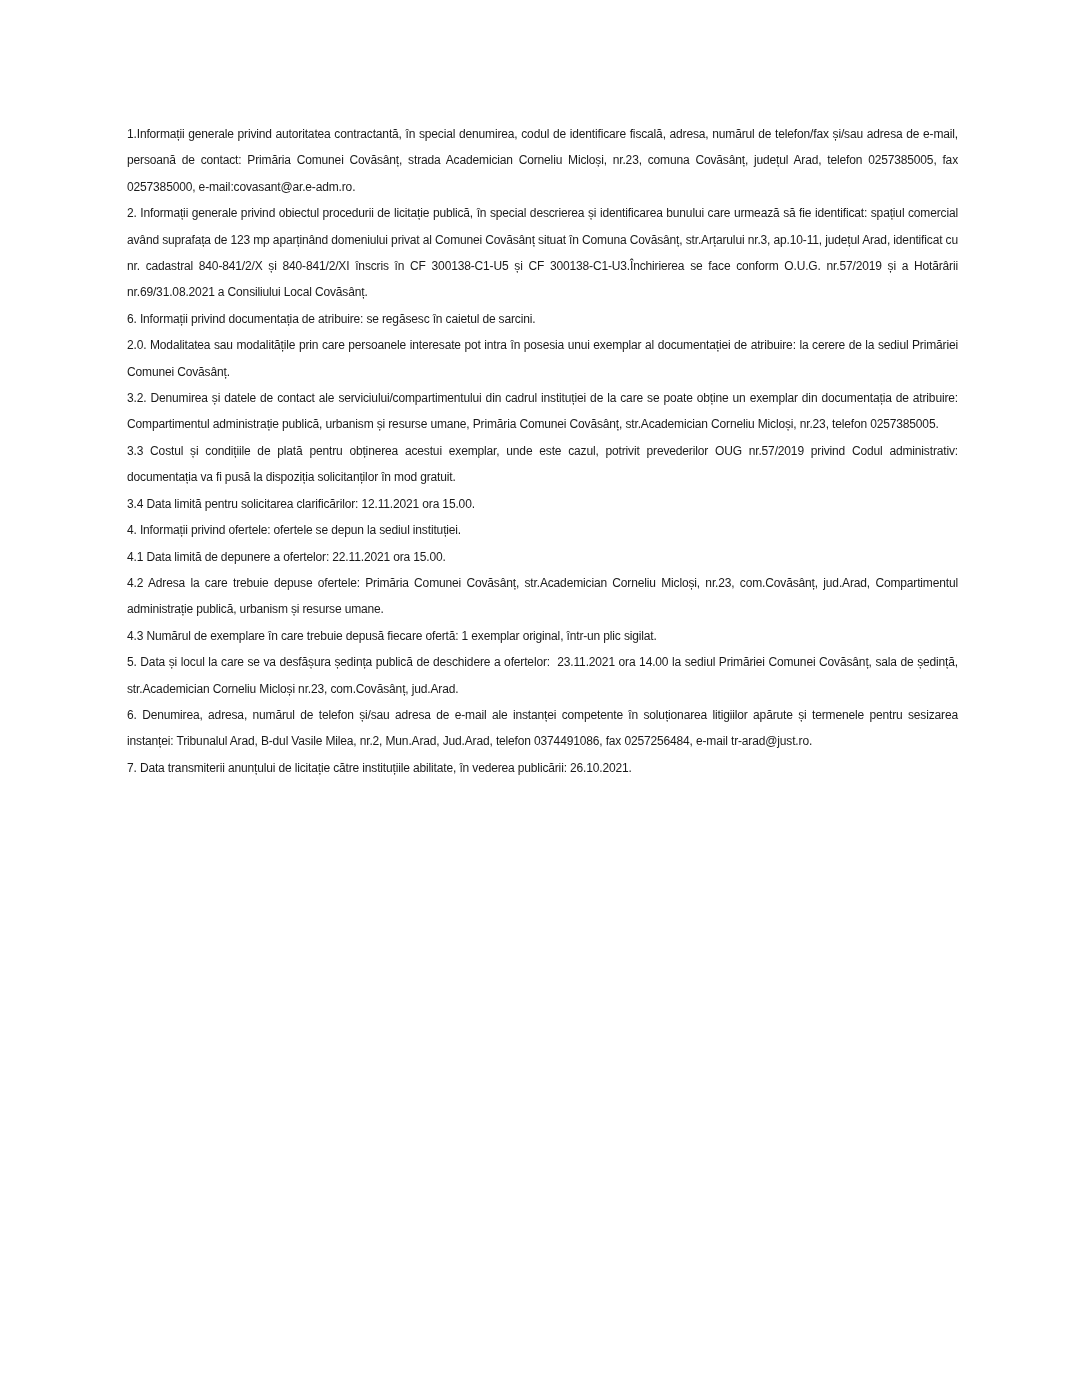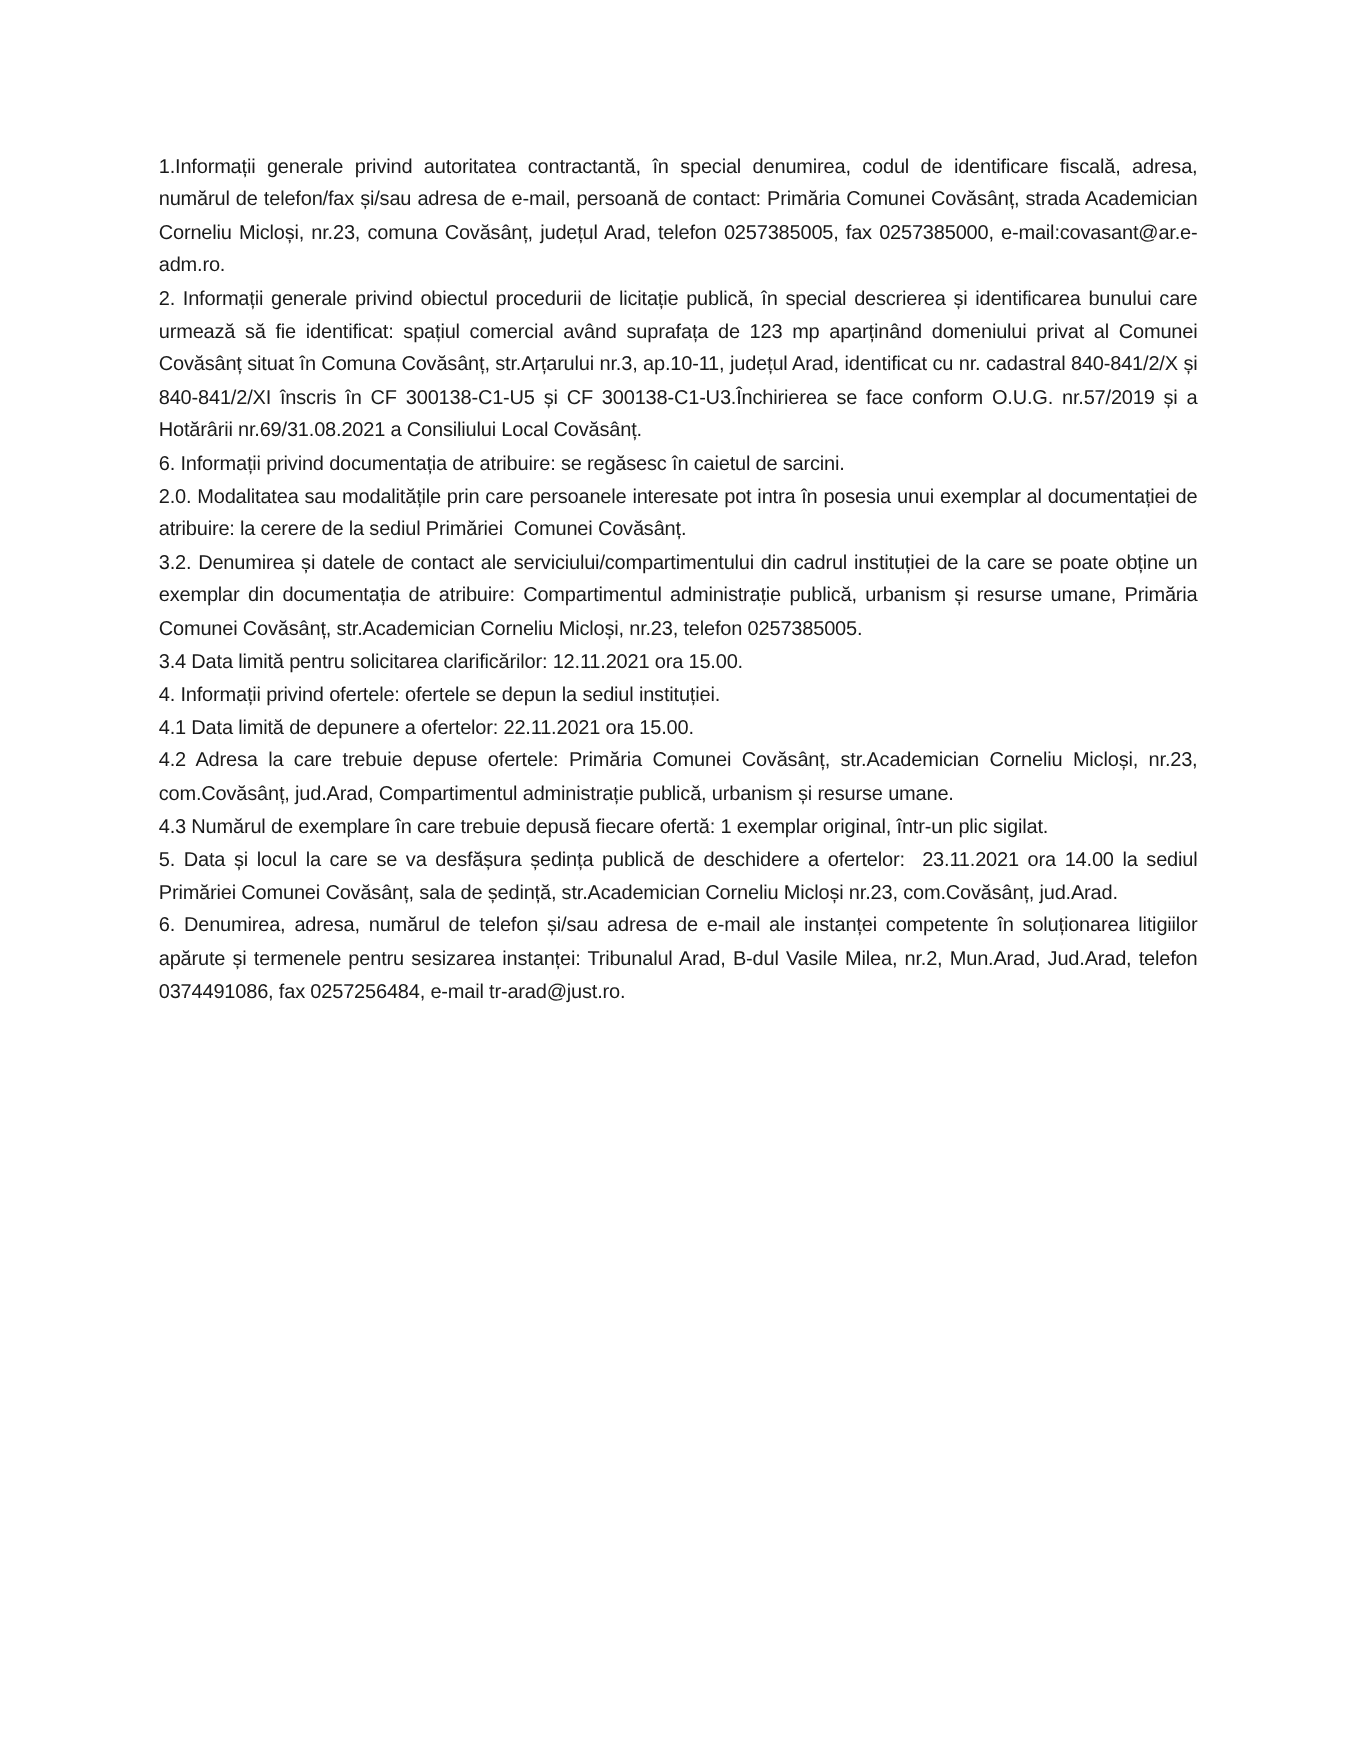--- a/index.html
+++ b/index.html
@@ -14,42 +14,44 @@
     background: #ffffff;
     overflow: hidden;
     font-family: "Liberation Sans", sans-serif;
   }
   .doc-body {
     position: absolute;
     left: 127px;
     top: 121px;
     width: 831px;
     color: #1a1a1a;
-    font-size: 16px;
+    font-size: 12px;
     line-height: 26.4px;
     letter-spacing: -0.15px;
     text-align: justify;
   }
   .doc-body p {
     margin: 0;
     padding: 0;
     white-space: pre-wrap;
   }
 </style>
 </head>
 <body>
 
 <div class="page">
   <div class="doc-body">
     <p>1.Informații generale privind autoritatea contractantă, în special denumirea, codul de identificare fiscală, adresa, numărul de telefon/fax și/sau adresa de e-mail, persoană de contact: Primăria Comunei Covăsânț, strada Academician Corneliu Micloși, nr.23, comuna Covăsânț, județul Arad, telefon 0257385005, fax 0257385000, e-mail:covasant@ar.e-adm.ro.</p>
     <p>2. Informații generale privind obiectul procedurii de licitație publică, în special descrierea și identificarea bunului care urmează să fie identificat: spațiul comercial având suprafața de 123 mp aparținând domeniului privat al Comunei Covăsânț situat în Comuna Covăsânț, str.Arțarului nr.3, ap.10-11, județul Arad, identificat cu nr. cadastral 840-841/2/X și 840-841/2/XI înscris în CF 300138-C1-U5 și CF 300138-C1-U3.Închirierea se face conform O.U.G. nr.57/2019 și a Hotărârii nr.69/31.08.2021 a Consiliului Local Covăsânț.</p>
     <p>6. Informații privind documentația de atribuire: se regăsesc în caietul de sarcini.</p>
     <p>2.0. Modalitatea sau modalitățile prin care persoanele interesate pot intra în posesia unui exemplar al documentației de atribuire: la cerere de la sediul Primăriei  Comunei Covăsânț.</p>
     <p>3.2. Denumirea și datele de contact ale serviciului/compartimentului din cadrul instituției de la care se poate obține un exemplar din documentația de atribuire: Compartimentul administrație publică, urbanism și resurse umane, Primăria Comunei Covăsânț, str.Academician Corneliu Micloși, nr.23, telefon 0257385005.</p>
+    <p>3.3 Costul și condițiile de plată pentru obținerea acestui exemplar, unde este cazul, potrivit prevederilor OUG nr.57/2019 privind Codul administrativ: documentația va fi pusă la dispoziția solicitanților în mod gratuit.</p>
     <p>3.4 Data limită pentru solicitarea clarificărilor: 12.11.2021 ora 15.00.</p>
     <p>4. Informații privind ofertele: ofertele se depun la sediul instituției.</p>
     <p>4.1 Data limită de depunere a ofertelor: 22.11.2021 ora 15.00.</p>
     <p>4.2 Adresa la care trebuie depuse ofertele: Primăria Comunei Covăsânț, str.Academician Corneliu Micloși, nr.23, com.Covăsânț, jud.Arad, Compartimentul administrație publică, urbanism și resurse umane.</p>
     <p>4.3 Numărul de exemplare în care trebuie depusă fiecare ofertă: 1 exemplar original, într-un plic sigilat.</p>
     <p>5. Data și locul la care se va desfășura ședința publică de deschidere a ofertelor:  23.11.2021 ora 14.00 la sediul Primăriei Comunei Covăsânț, sala de ședință, str.Academician Corneliu Micloși nr.23, com.Covăsânț, jud.Arad.</p>
     <p>6. Denumirea, adresa, numărul de telefon și/sau adresa de e-mail ale instanței competente în soluționarea litigiilor apărute și termenele pentru sesizarea instanței: Tribunalul Arad, B-dul Vasile Milea, nr.2, Mun.Arad, Jud.Arad, telefon 0374491086, fax 0257256484, e-mail tr-arad@just.ro.</p>
+    <p>7. Data transmiterii anunțului de licitație către instituțiile abilitate, în vederea publicării: 26.10.2021.</p>
   </div>
 </div>
 
 </body></html>

